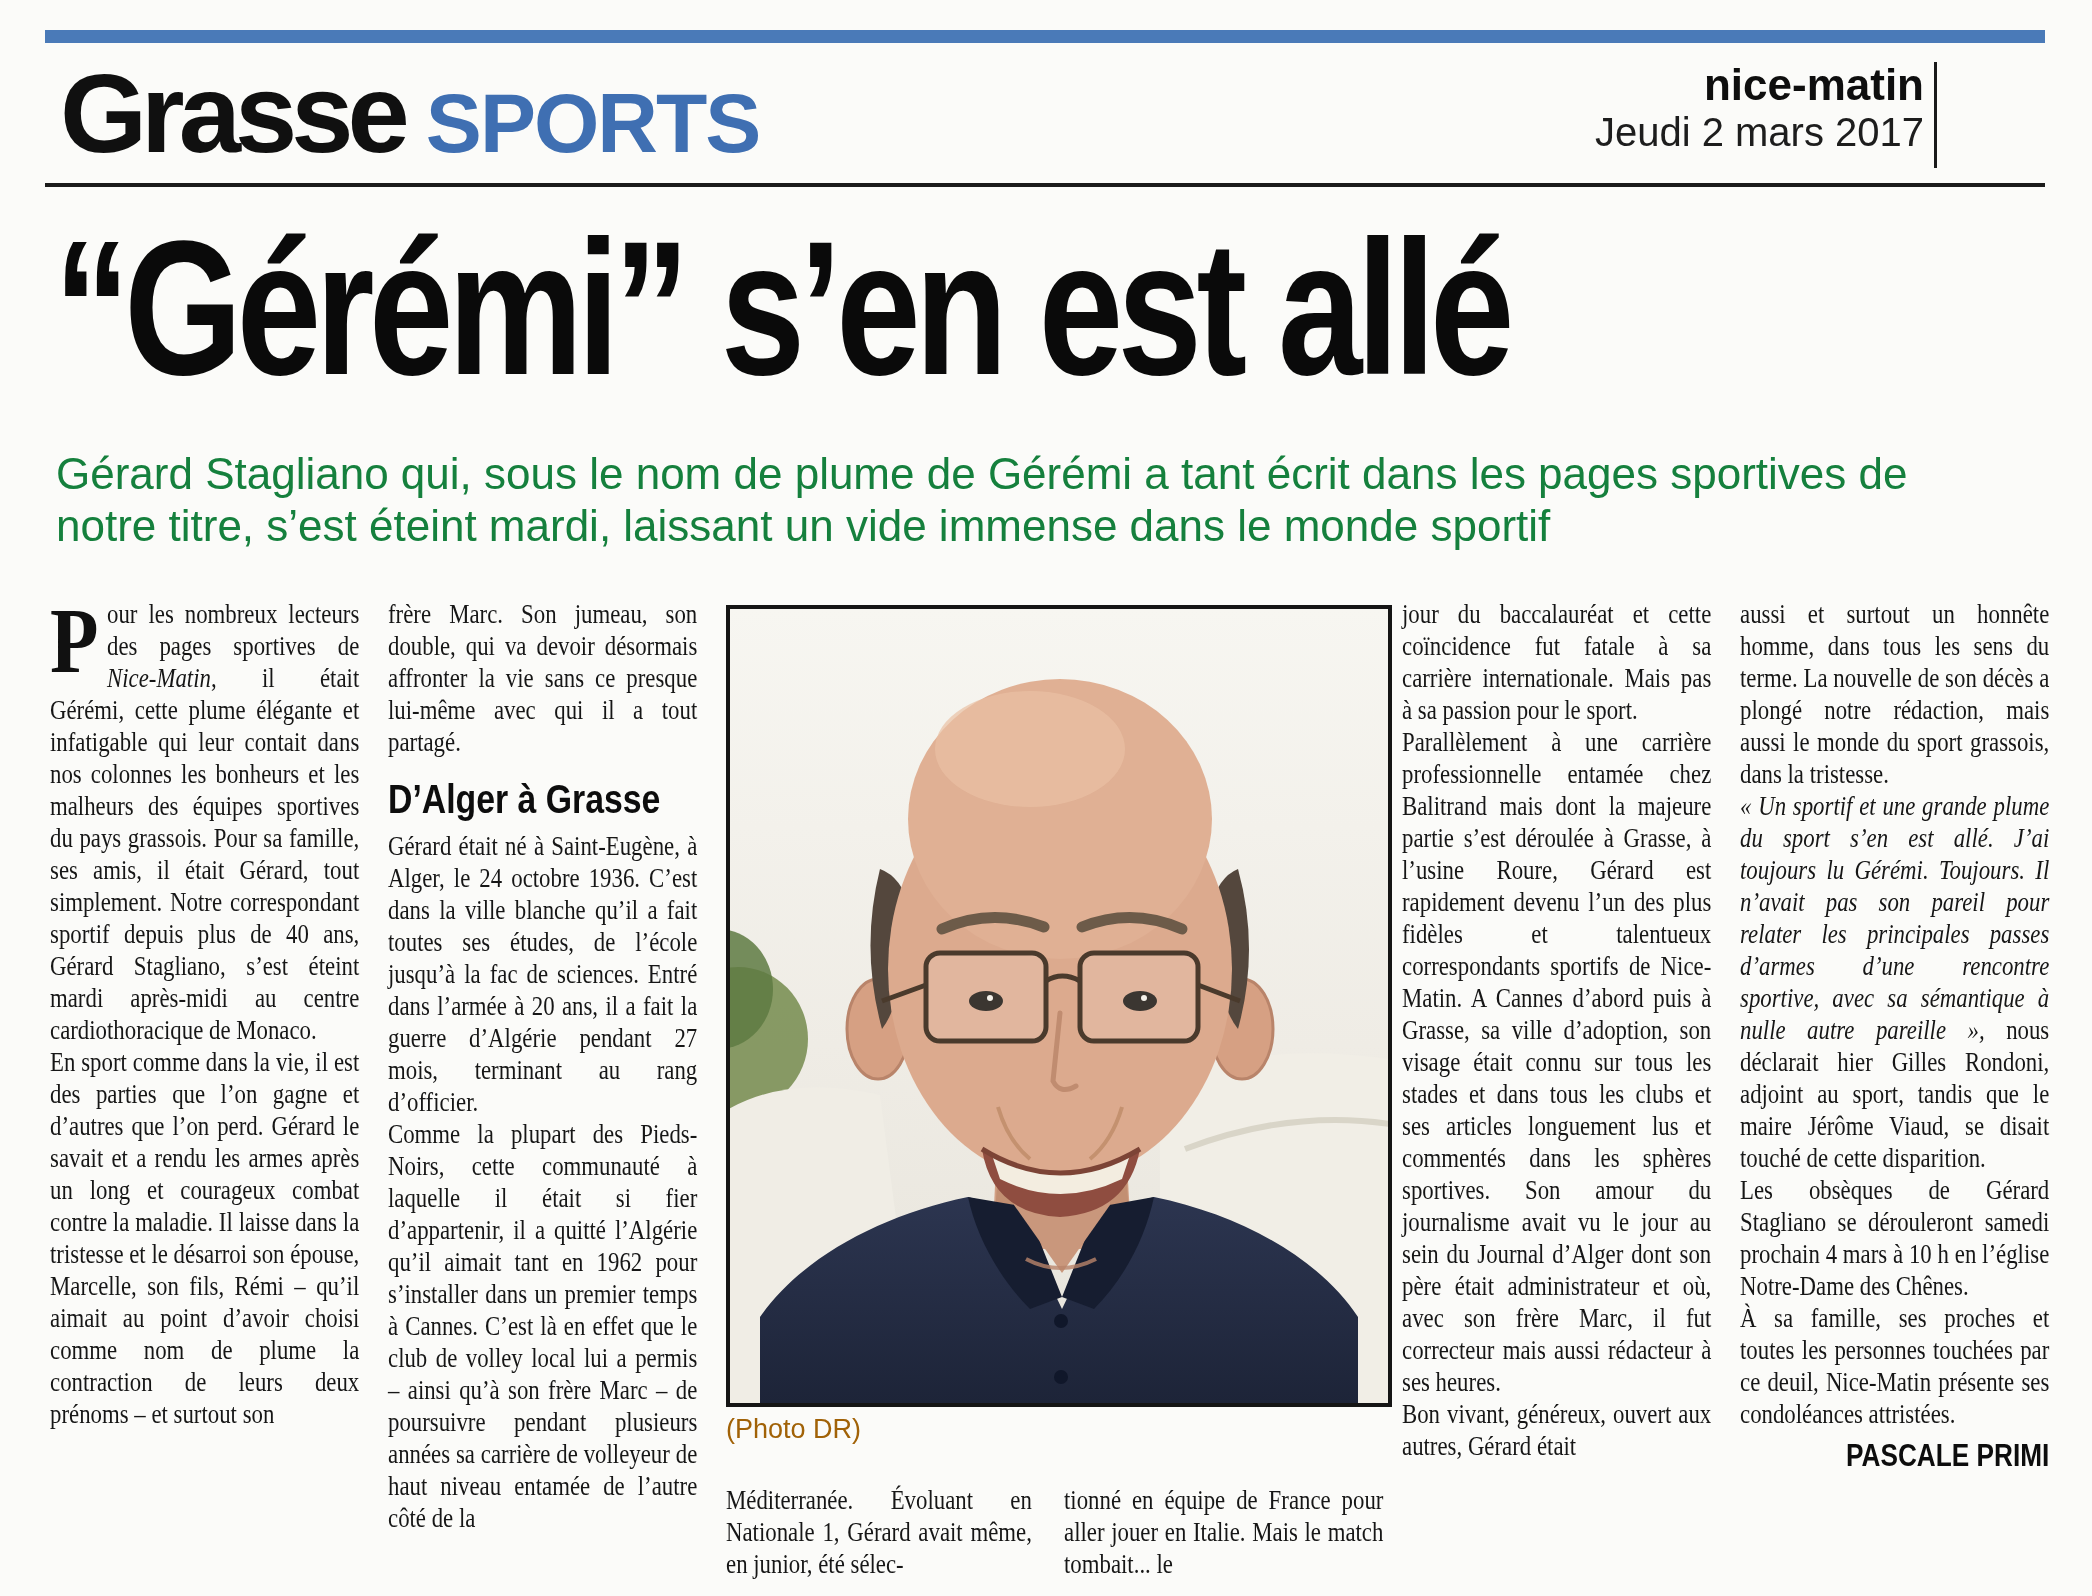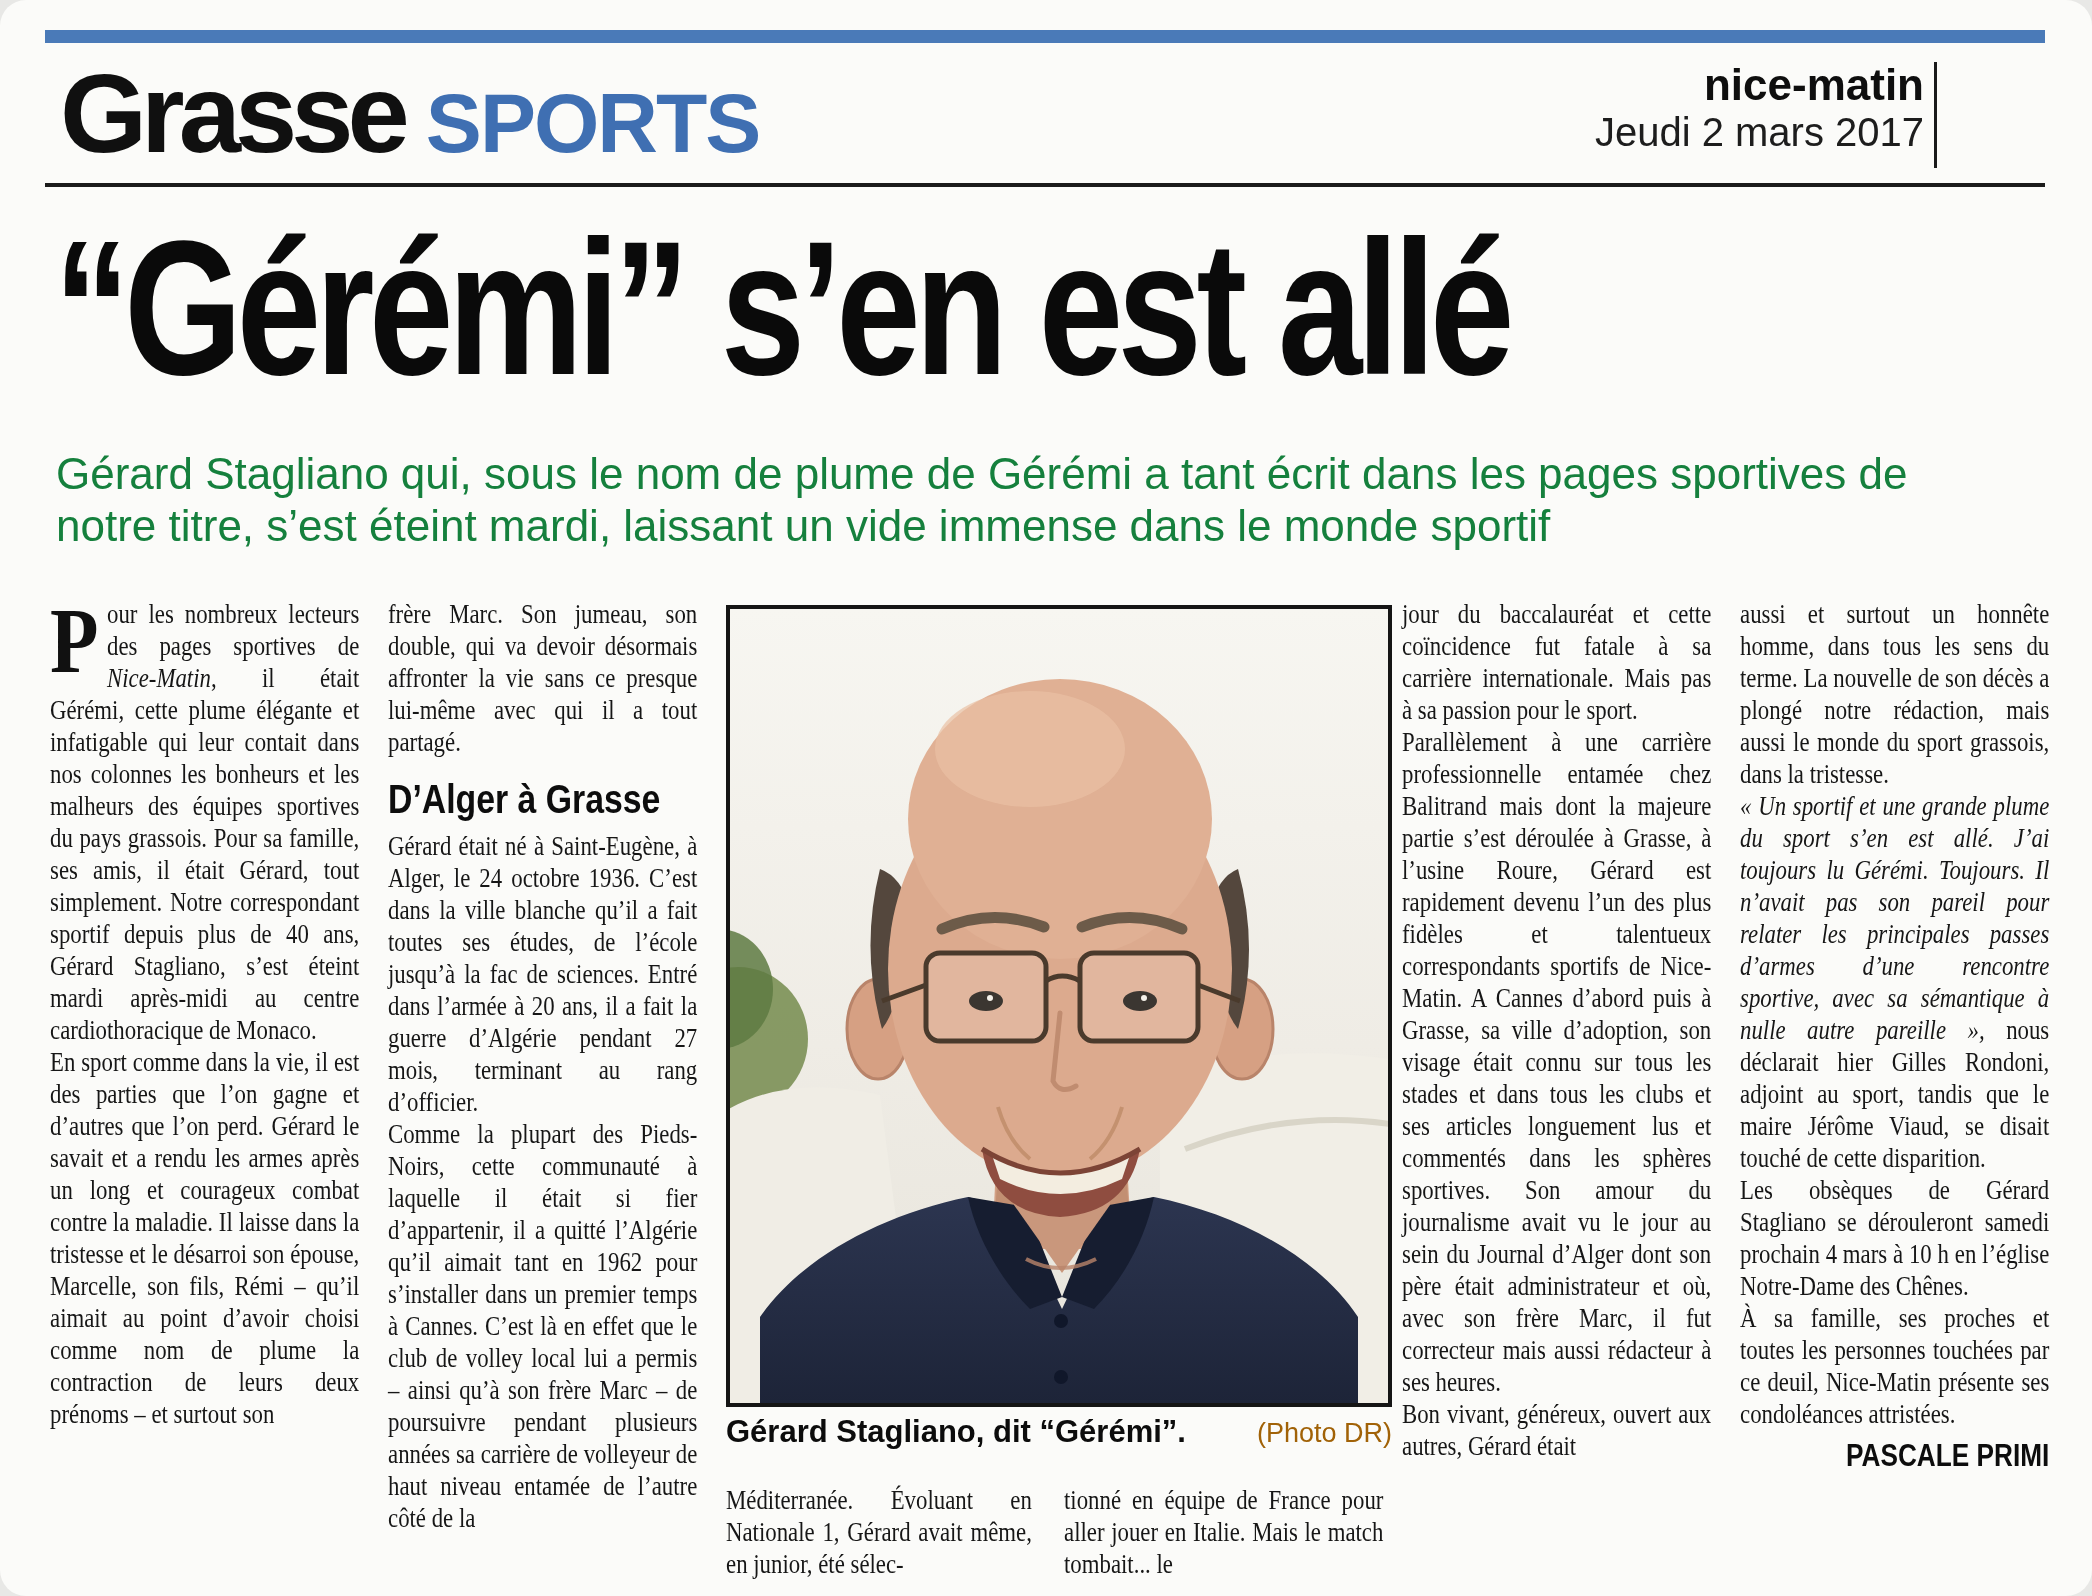--- a/index.html
+++ b/index.html
@@ -1,17 +1,17 @@
 <!DOCTYPE html>
 <html lang="fr"><head>
 <meta charset="utf-8">
 <style>
   html,body{margin:0;padding:0;background:#e8e8e6;}
   .page{position:relative;width:2092px;height:1596px;background:#fbfbf9;overflow:hidden;
-        font-family:"Liberation Serif",serif;color:#161616;border-radius:26px;}
+        font-family:"Liberation Serif",serif;color:#161616;}
 
   
   .bluebar{position:absolute;left:45px;top:30px;width:2000px;height:13px;}
   .section-line{position:absolute;left:60px;top:58px;white-space:nowrap;line-height:1;}
   .section-title{font-family:"Liberation Sans",sans-serif;font-weight:bold;
                  font-size:112px;letter-spacing:-6px;color:#101010;}
   .section-label{font-family:"Liberation Sans",sans-serif;font-weight:bold;
                  font-size:84px;letter-spacing:-2px;margin-left:22px;}
   .masthead{position:absolute;right:168px;top:60px;text-align:right;
             font-family:"Liberation Sans",sans-serif;}
@@ -156,21 +156,20 @@
 
       <path d="M252 540 Q 330 588 410 540 Q 398 604 330 608 Q 262 604 252 540 Z" fill="#8f4d40"></path>
       <path d="M262 546 Q 330 586 400 546 L 392 570 Q 330 600 270 570 Z" fill="#f3ede0"></path>
       <path d="M252 540 Q 330 588 410 540" stroke="#7c4436" stroke-width="5" fill="none"></path>
 
       <path d="M296 650 Q 330 668 366 650" stroke="#b9846a" stroke-width="4" fill="none" opacity=".8"></path>
     </svg>
   </figure>
 
   <div class="caption-row">
-    <span class="caption">Gérard Stagliano, dit “Gérémi”.</span>
     <span class="credit">(Photo DR)</span>
   </div>
 
   <div class="uc ucl">Méditerranée. Évoluant en Nationale 1, Gérard avait même, en junior, été sélec-</div>
   <div class="uc ucr">tionné en équipe de France pour aller jouer en Italie. Mais le match tombait... le</div>
 
   <div class="col c4">
     <p>jour du baccalauréat et cette coïncidence fut fatale à sa carrière internationale. Mais pas à sa passion pour le sport.</p>
     <p>Parallèlement à une carrière professionnelle entamée chez Balitrand mais dont la majeure partie s’est déroulée à Grasse, à l’usine Roure, Gérard est rapidement devenu l’un des plus fidèles et talentueux correspondants sportifs de Nice-Matin. A Cannes d’abord puis à Grasse, sa ville d’adoption, son visage était connu sur tous les stades et dans tous les clubs et ses articles longuement lus et commentés dans les sphères sportives. Son amour du journalisme avait vu le jour au sein du Journal d’Alger dont son père était administrateur et où, avec son frère Marc, il fut correcteur mais aussi rédacteur à ses heures.</p>
     <p>Bon vivant, généreux, ouvert aux autres, Gérard était</p>

